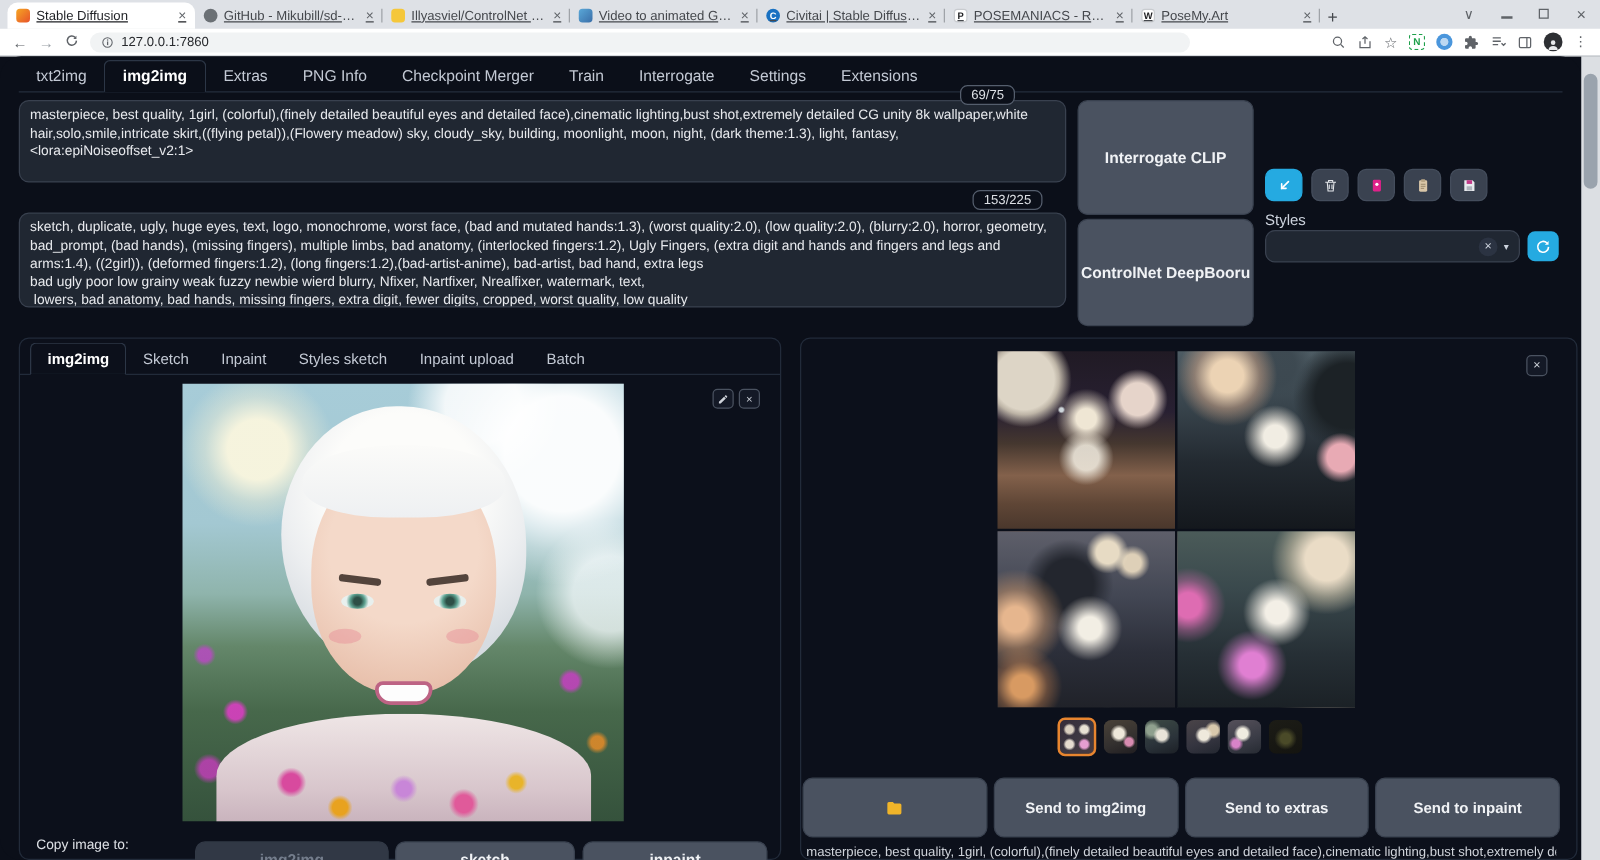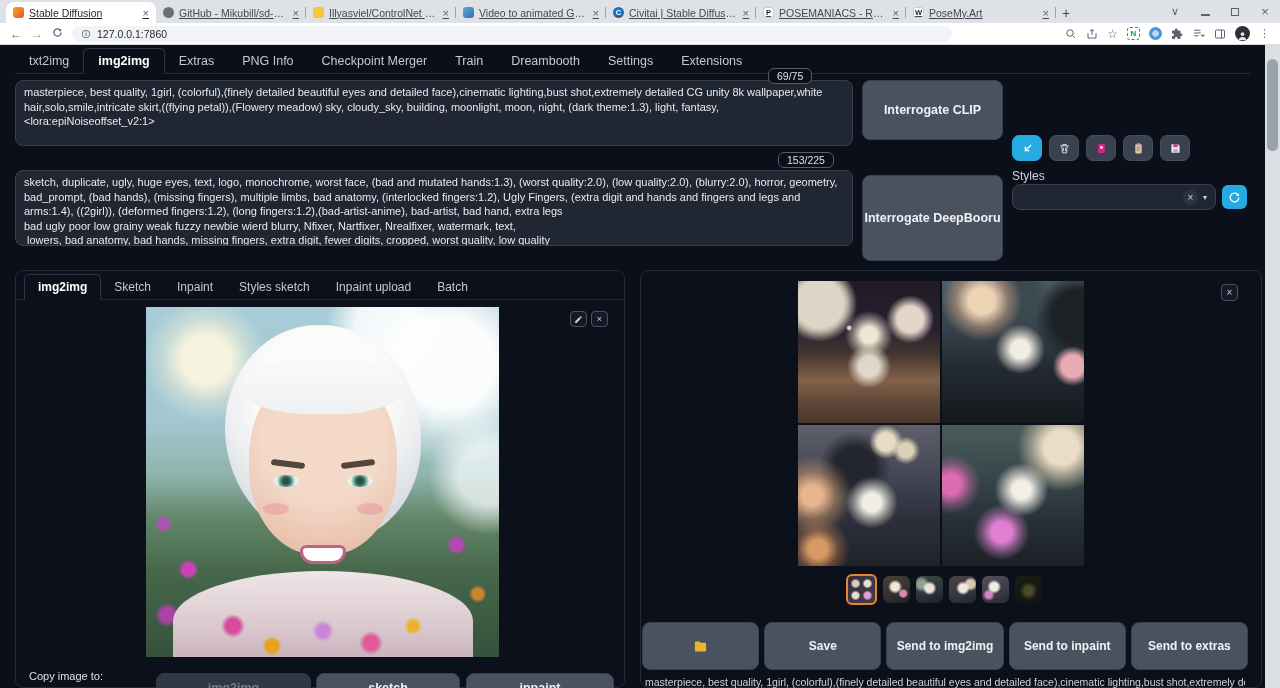--- a/index.html
+++ b/index.html
@@ -214,36 +214,36 @@
 
 <div class="webui">
 
   <div class="navtabs">
     <span class="ntab">txt2img</span>
     <span class="ntab active">img2img</span>
     <span class="ntab">Extras</span>
     <span class="ntab">PNG Info</span>
     <span class="ntab">Checkpoint Merger</span>
     <span class="ntab">Train</span>
-    <span class="ntab">Dreambooth</span>
+    <span class="ntab">Interrogate</span>
     <span class="ntab">Settings</span>
     <span class="ntab">Extensions</span>
   </div>
 
   <span class="tok" style="left:768px;top:23px;">69/75</span>
   <textarea class="prompt" style="top: 35px; height: 66px;" spellcheck="false">masterpiece, best quality, 1girl, (colorful),(finely detailed beautiful eyes and detailed face),cinematic lighting,bust shot,extremely detailed CG unity 8k wallpaper,white hair,solo,smile,intricate skirt,((flying petal)),(Flowery meadow) sky, cloudy_sky, building, moonlight, moon, night, (dark theme:1.3), light, fantasy,
 &lt;lora:epiNoiseoffset_v2:1&gt;</textarea>
 
   <span class="tok" style="left:778px;top:107px;">153/225</span>
   <textarea class="prompt" style="top: 125px; height: 76px;" spellcheck="false">sketch, duplicate, ugly, huge eyes, text, logo, monochrome, worst face, (bad and mutated hands:1.3), (worst quality:2.0), (low quality:2.0), (blurry:2.0), horror, geometry, bad_prompt, (bad hands), (missing fingers), multiple limbs, bad anatomy, (interlocked fingers:1.2), Ugly Fingers, (extra digit and hands and fingers and legs and arms:1.4), ((2girl)), (deformed fingers:1.2), (long fingers:1.2),(bad-artist-anime), bad-artist, bad hand, extra legs
 bad ugly poor low grainy weak fuzzy newbie wierd blurry, Nfixer, Nartfixer, Nrealfixer, watermark, text,
  lowers, bad anatomy, bad hands, missing fingers, extra digit, fewer digits, cropped, worst quality, low quality</textarea>
 
-  <button class="gbtn" style="position:absolute;left:862px;top:35px;width:141px;height:60px;">Interrogate CLIP</button>
-  <button class="gbtn" style="position:absolute;left:862px;top:130px;width:141px;height:86px;white-space:pre-line;">Interrogate DeepBooru</button>
+  <button class="gbtn" style="position:absolute;left:862px;top:35px;width:141px;height:92px;">Interrogate CLIP</button>
+  <button class="gbtn" style="position:absolute;left:862px;top:130px;width:141px;height:86px;white-space:pre-line;">ControlNet DeepBooru</button>
 
 
   <div class="iconrow">
     <div class="ibtn blue">
       <svg width="13" height="13" viewBox="0 0 24 24" fill="none" stroke="#fff" stroke-width="2.4" stroke-linecap="round">
           <path d="M18 6L8 16"></path>
           <path d="M8 9.5V16h6.5"></path>
         </svg>
     </div>
     <div class="ibtn">
@@ -337,24 +337,23 @@
       <span class="thumb t4"></span>
       <span class="thumb t5"></span>
       <span class="thumb t6"></span>
     </div>
     <div class="galbtns">
       <button class="gbtn">
         <svg width="17" height="15" viewBox="0 0 24 24">
             <path d="M3 6a2 2 0 0 1 2-2h5l2 2h7a2 2 0 0 1 2 2v10a2 2 0 0 1-2 2H5a2 2 0 0 1-2-2V6z" fill="#f0b429"></path>
           </svg>
       </button>
-      <button class="gbtn">Save</button>
       <button class="gbtn">Send to img2img</button>
+      <button class="gbtn">Send to extras</button>
       <button class="gbtn">Send to inpaint</button>
-      <button class="gbtn">Send to extras</button>
     </div>
     <div class="infotext">masterpiece, best quality, 1girl, (colorful),(finely detailed beautiful eyes and detailed face),cinematic lighting,bust shot,extremely detailed CG</div>
   </div>
 </div>
 
 <div class="scroll">
     <span class="th"></span>
   </div>
 
 </body></html>

